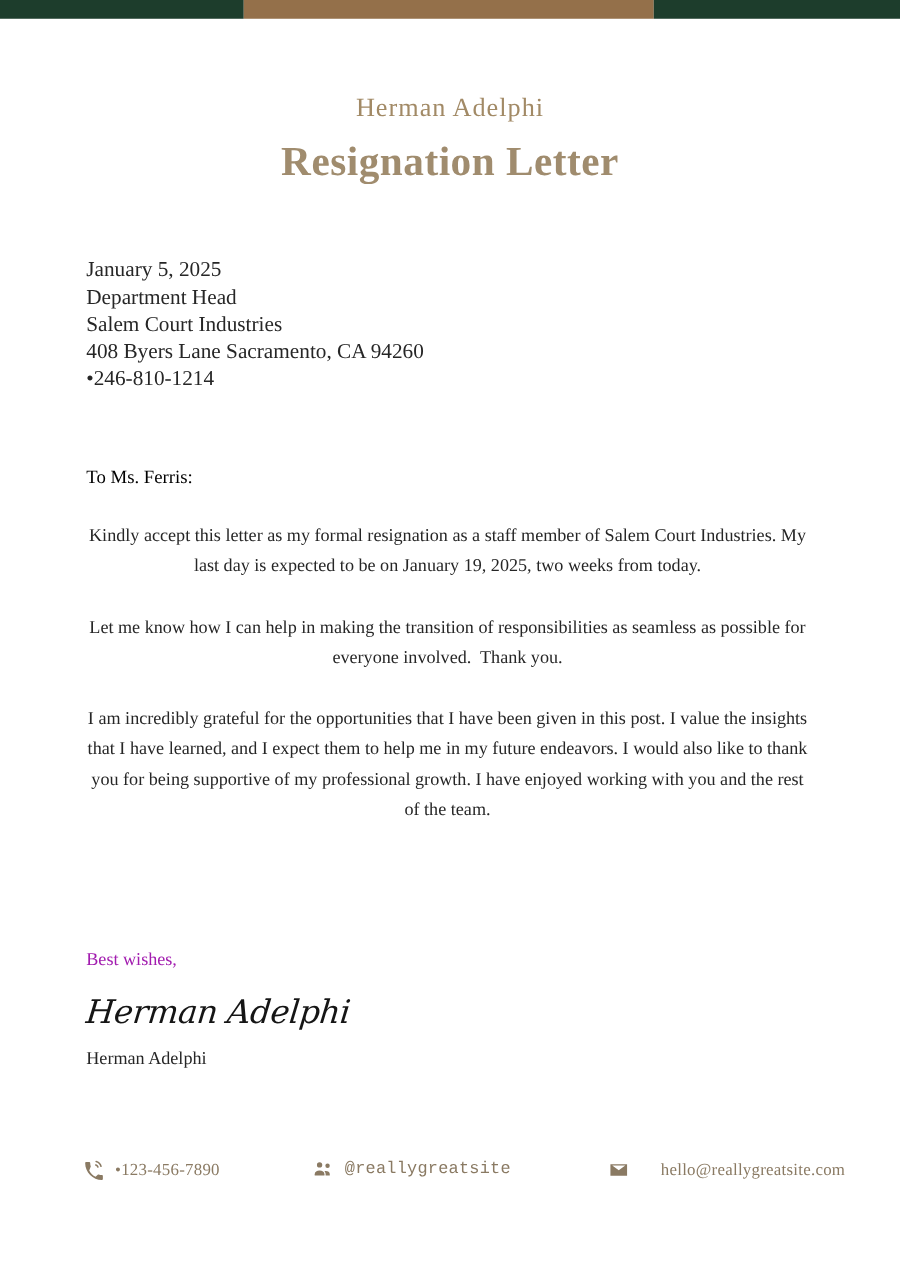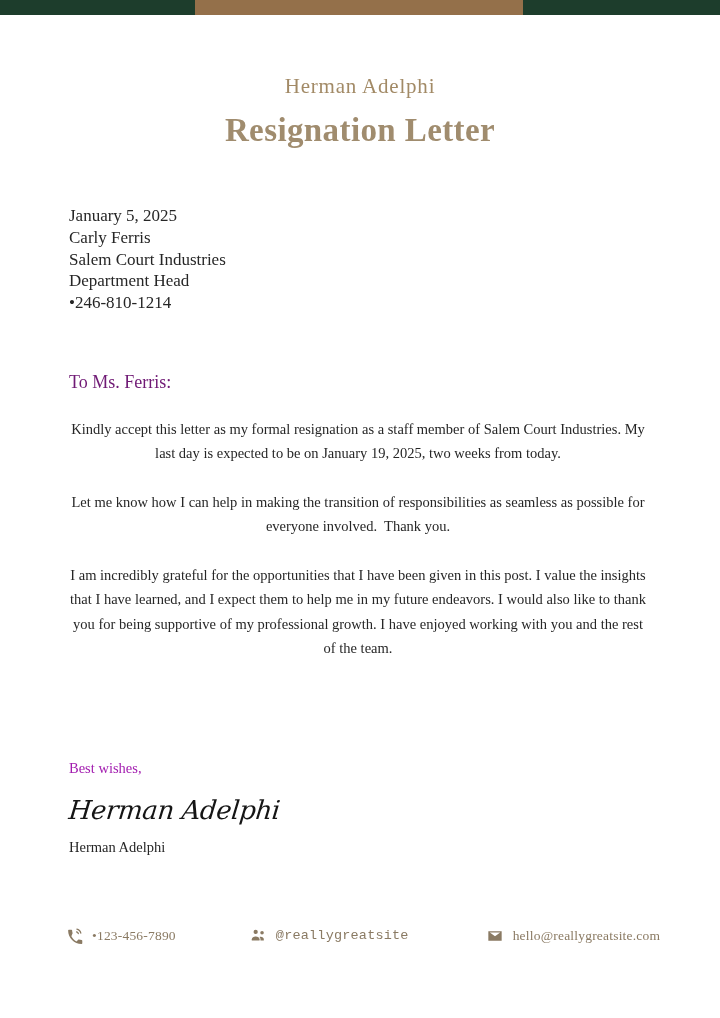--- a/index.html
+++ b/index.html
@@ -82,23 +82,23 @@
     line-height: 21.8px;
     color: #262626;
   }
   .address-line {
     display: block;
     white-space: pre;
   }
 
   .salutation {
     margin-top: 58px;
-    font-size: 18px;
+    font-size: 15px;
     line-height: 21px;
-    color: #701a75;
+    color: #000000;
   }
 
   .paragraph {
     margin-top: 24px;
     font-size: 14.5px;
     line-height: 24.5px;
     color: #262626;
     text-align: center;
     white-space: pre-wrap;
   }
@@ -146,21 +146,21 @@
     font-size: 13.5px;
     text-align: right;
   }
   .footer-item {
     display: flex;
     align-items: center;
     white-space: nowrap;
   }
   .footer-item.phone   { margin-left: 66px; }
   .footer-item.social  { margin-left: 74px; font-family: Liberation Mono, monospace; }
-  .footer-item.email   { margin-left: 78px; }
+  .footer-item.email   { margin-left: 78px; gap: 16px; }
 
   .footer-icon {
     width: 17px;
     height: 17px;
     margin-right: 9px;
     flex: 0 0 auto;
     display: inline-flex;
     align-items: center;
     justify-content: center;
   }
@@ -181,23 +181,23 @@
 
 <div class="letter-header">
   <div class="sender-name">Herman Adelphi</div>
   <h1 class="doc-title">Resignation Letter</h1>
 </div>
 
 <div class="letter-body">
 
   <div class="address-block">
     <span class="address-line">January 5, 2025</span>
-    <span class="address-line">Carly Ferris</span>
+    <span class="address-line">Department Head</span>
     <span class="address-line">Salem Court Industries</span>
-    <span class="address-line">Department Head</span>
+    <span class="address-line">408 Byers Lane Sacramento, CA 94260</span>
     <span class="address-line">•246-810-1214</span>
   </div>
 
   <div class="salutation">To Ms. Ferris:</div>
 
   <p class="paragraph">Kindly accept this letter as my formal resignation as a staff member of Salem Court Industries. My last day is expected to be on January 19, 2025, two weeks from today.</p>
   <p class="paragraph">Let me know how I can help in making the transition of responsibilities as seamless as possible for everyone involved.  Thank you.</p>
   <p class="paragraph">I am incredibly grateful for the opportunities that I have been given in this post. I value the insights that I have learned, and I expect them to help me in my future endeavors. I would also like to thank you for being supportive of my professional growth. I have enjoyed working with you and the rest of the team.</p>
 </div>
 

